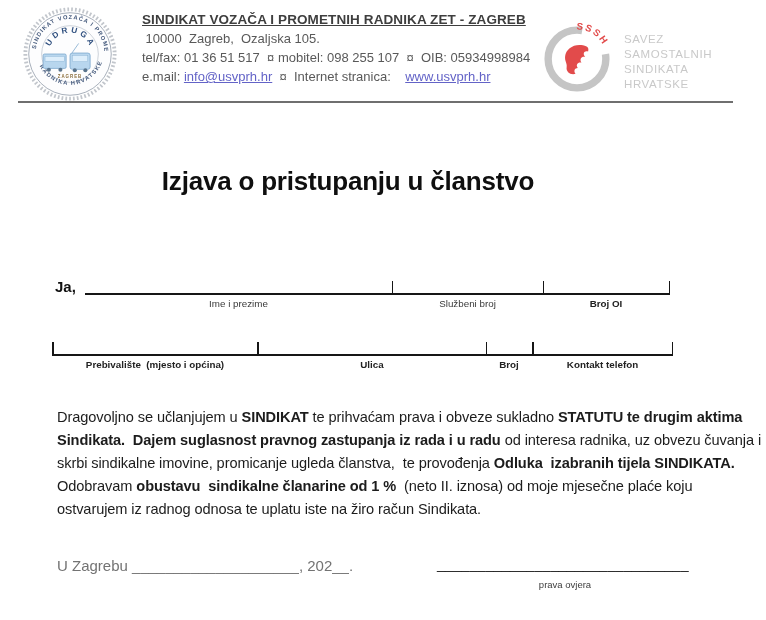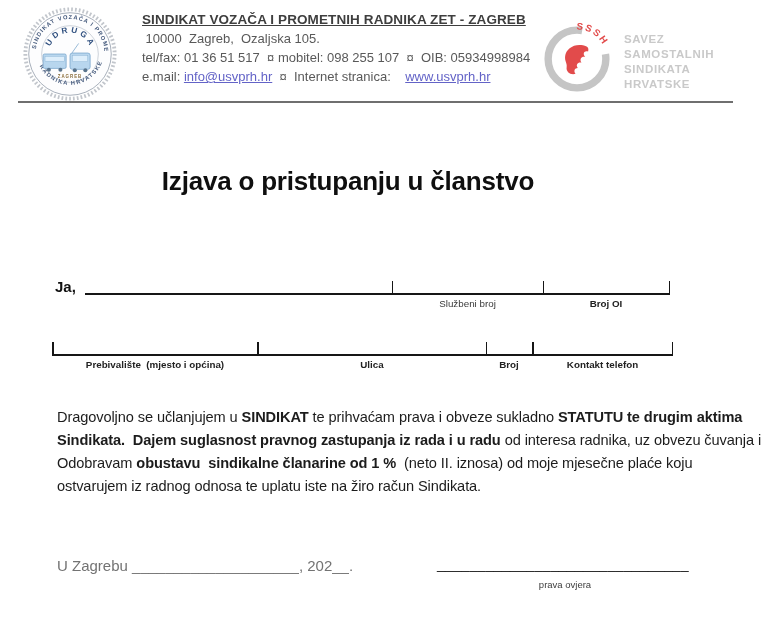--- a/index.html
+++ b/index.html
@@ -6,21 +6,21 @@
   .page{position:relative;width:766px;height:620px;background:#ffffff;
         font-family:"Liberation Sans",sans-serif;overflow:hidden;}
 
   
   .seal-left{position:absolute;left:22px;top:6px;width:96px;height:96px;}
   .org-block{position:absolute;left:142px;top:10px;}
   .org-name{font-size:13.5px;font-weight:700;color:#3e3e3e;line-height:19px;letter-spacing:0.1px;text-decoration:underline;}
   .org-line{font-size:13px;color:#595959;line-height:19px;white-space:pre;}
   .org-line .lnk{color:#6363c7;text-decoration:underline;cursor:pointer;}
   .sssh-logo{position:absolute;left:540px;top:22px;width:74px;height:74px;}
-  .sssh-text{position:absolute;left:624px;top:32px;font-size:11.5px;font-weight:700;
+  .sssh-text{position:absolute;left:624px;top:32px;font-size:11.5px;font-weight:400;
              color:#c9c9c9;line-height:15px;letter-spacing:0.6px;}
   .divider{position:absolute;left:18px;top:101px;width:715px;height:2px;background:#6f6f6f;}
 
   
   .doc-title{position:absolute;left:0;top:166px;width:696px;text-align:center;
              font-size:26px;font-weight:700;color:#0f0f0f;letter-spacing:-0.2px;}
 
   
   .hline{position:absolute;height:1.6px;background:#161616;}
   .tick{position:absolute;width:1.6px;height:13.5px;background:#161616;}
@@ -104,37 +104,39 @@
 
   <div class="divider"></div>
 
   <div class="doc-title">Izjava o pristupanju u članstvo</div>
 
   <div class="ja">Ja,</div>
   <div class="hline" style="left:85px;top:293px;width:585px;"></div>
   <div class="tick" style="left:391.5px;top:281px;"></div>
   <div class="tick" style="left:542.5px;top:281px;"></div>
   <div class="tick" style="left:668.5px;top:281px;"></div>
+  <div class="flabel" style="left:85px;top:298px;width:307px;">Ime i prezime</div>
   <div class="flabel" style="left:392px;top:298px;width:151px;">Službeni broj</div>
   <div class="flabel b" style="left:543px;top:298px;width:126px;">Broj OI</div>
 
   <div class="hline" style="left:52px;top:354px;width:621px;"></div>
   <div class="tick" style="left:52px;top:342px;"></div>
   <div class="tick" style="left:257px;top:342px;"></div>
   <div class="tick" style="left:485.5px;top:342px;"></div>
   <div class="tick" style="left:532px;top:342px;"></div>
   <div class="tick" style="left:671.5px;top:342px;"></div>
   <div class="flabel b" style="left:52px;top:359px;width:206px;">Prebivalište  (mjesto i općina)</div>
   <div class="flabel b" style="left:258px;top:359px;width:228px;">Ulica</div>
   <div class="flabel b" style="left:486px;top:359px;width:46px;">Broj</div>
   <div class="flabel b" style="left:532px;top:359px;width:141px;">Kontakt telefon</div>
 
   <div class="bodytext">
     <div class="bodyline"><span>Dragovoljno se učlanjujem u </span><span class="b">SINDIKAT</span><span> te prihvaćam prava i obveze sukladno </span><span class="b">STATUTU te drugim aktima</span></div>
     <div class="bodyline"><span class="b">Sindikata.  Dajem suglasnost pravnog zastupanja iz rada i u radu</span><span> od interesa radnika, uz obvezu čuvanja i</span></div>
+    <div class="bodyline"><span>skrbi sindikalne imovine, promicanje ugleda članstva,  te provođenja </span><span class="b">Odluka  izabranih tijela SINDIKATA.</span></div>
     <div class="bodyline"><span>Odobravam </span><span class="b">obustavu  sindikalne članarine od 1 %</span><span>  (neto II. iznosa) od moje mjesečne plaće koju</span></div>
     <div class="bodyline"><span>ostvarujem iz radnog odnosa te uplatu iste na žiro račun Sindikata.</span></div>
   </div>
 
   <div class="dateline">U Zagrebu ____________________, 202__.</div>
   <div class="sigline">_______________________________</div>
   <div class="sigcaption">prava ovjera</div>
 
 </div>
 

